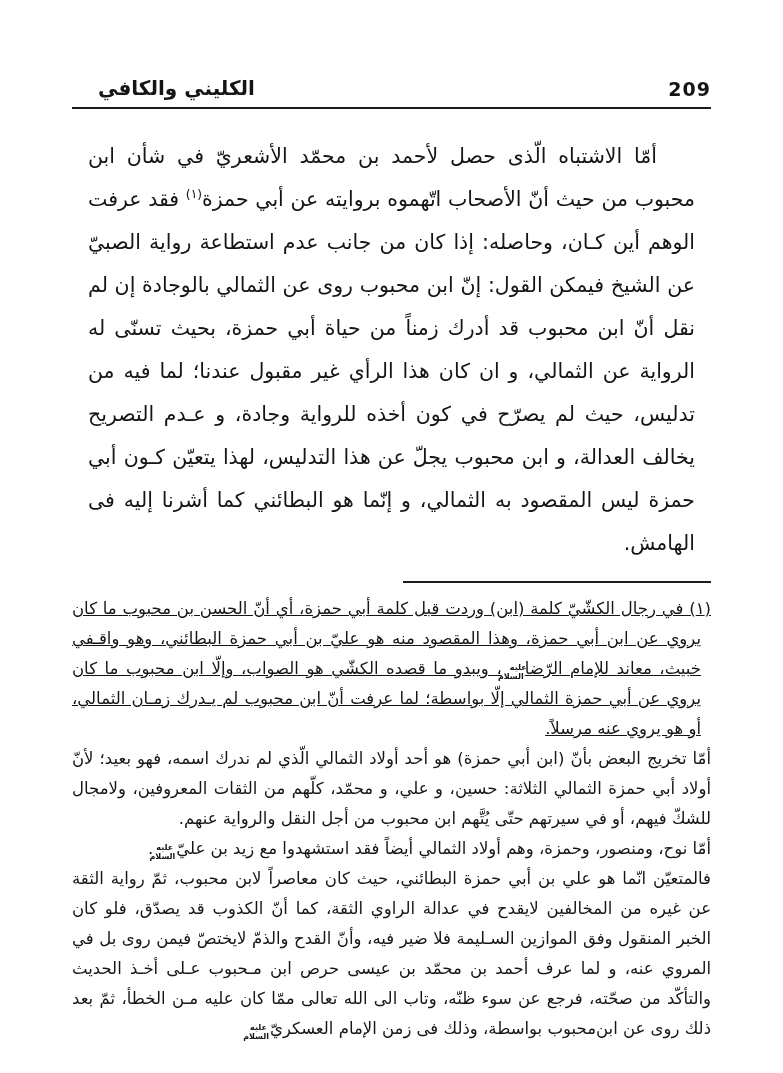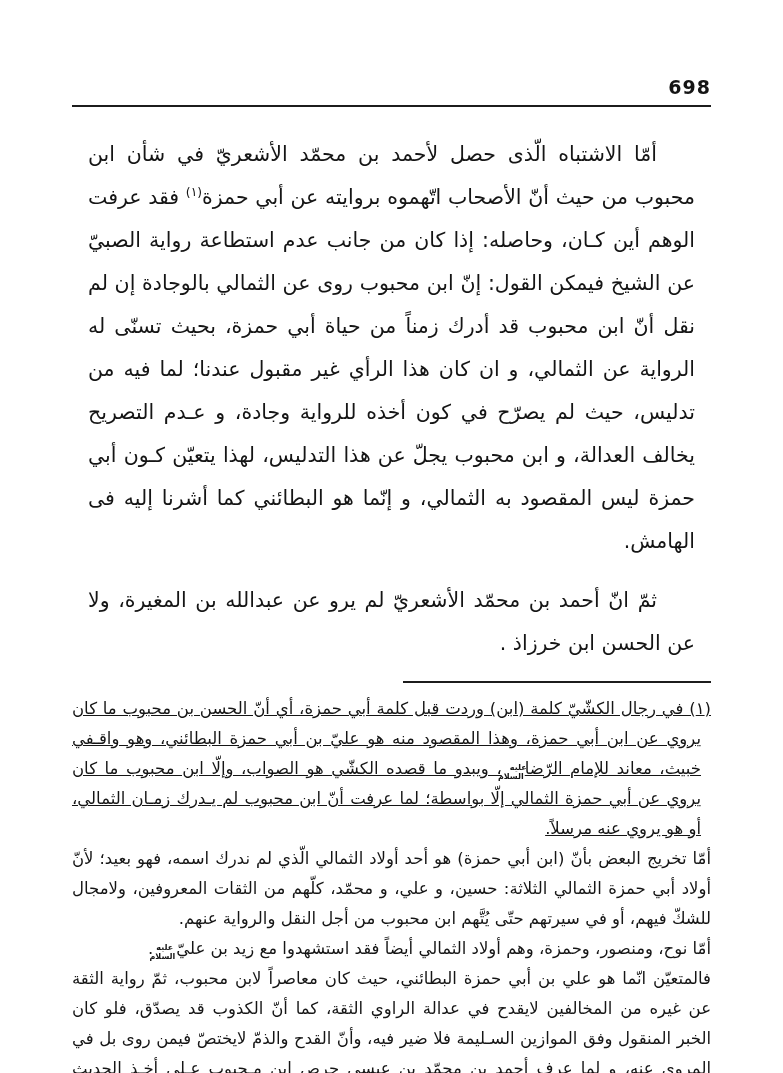--- a/index.html
+++ b/index.html
@@ -78,26 +78,26 @@
     margin: 0 1px;
     font-weight: bold;
   }
 </style>
 </head>
 <body>
 
 <div class="book-page">
 
   <div class="page-header">
-    <span class="page-number">698</span>
+    <span class="page-number">209</span>
+    <span class="book-title">الكليني والكافي</span>
   </div>
 
   <div class="main-text">
     <p class="indent"><span>أمّا الاشتباه الّذى حصل لأحمد بن محمّد الأشعريّ في شأن ابن محبوب من حيث أنّ الأصحاب اتّهموه بروايته عن أبي حمزة</span><span class="footnote-ref">(١)</span><span> فقد عرفت الوهم أين كـان، وحاصله: إذا كان من جانب عدم استطاعة رواية الصبيّ عن الشيخ فيمكن القول: إنّ ابن محبوب روى عن الثمالي بالوجادة إن لم نقل أنّ ابن محبوب قد أدرك زمناً من حياة أبي حمزة، بحيث تسنّى له الرواية عن الثمالي، و ان كان هذا الرأي غير مقبول عندنا؛ لما فيه من تدليس، حيث لم يصرّح في كون أخذه للرواية وجادة، و عـدم التصريح يخالف العدالة، و ابن محبوب يجلّ عن هذا التدليس، لهذا يتعيّن كـون أبي حمزة ليس المقصود به الثمالي، و إنّما هو البطائني كما أشرنا إليه فى الهامش.</span></p>
-    <p class="indent"><span>ثمّ انّ أحمد بن محمّد الأشعريّ لم يرو عن عبدالله بن المغيرة، ولا عن الحسن ابن خرزاذ .</span></p>
   </div>
 
   <div class="footnote-separator"></div>
 
   <div class="footnotes">
     <p class="hang"><span>(١) في رجال الكشّيّ كلمة (ابن) وردت قبل كلمة أبي حمزة، أي أنّ الحسن بن محبوب ما كان يروي عن ابن أبي حمزة، وهذا المقصود منه هو عليّ بن أبي حمزة البطائني، وهو واقـفي خبيث، معاند للإمام الرّضا</span><span class="honorific">عليه السلام</span><span>، ويبدو ما قصده الكشّي هو الصواب، وإلّا ابن محبوب ما كان يروي عن أبي حمزة الثمالي إلّا بواسطة؛ لما عرفت أنّ ابن محبوب لم يـدرك زمـان الثمالي، أو هو يروي عنه مرسلاً.</span></p>
     <p><span>أمّا تخريج البعض بأنّ (ابن أبي حمزة) هو أحد أولاد الثمالي الّذي لم ندرك اسمه، فهو بعيد؛ لأنّ أولاد أبي حمزة الثمالي الثلاثة: حسين، و علي، و محمّد، كلّهم من الثقات المعروفين، ولامجال للشكّ فيهم، أو في سيرتهم حتّى يُتَّهم ابن محبوب من أجل النقل والرواية عنهم.</span></p>
     <p><span>أمّا نوح، ومنصور، وحمزة، وهم أولاد الثمالي أيضاً فقد استشهدوا مع زيد بن عليّ</span><span class="honorific">عليه السلام</span><span>.</span></p>
     <p><span>فالمتعيّن انّما هو علي بن أبي حمزة البطائني، حيث كان معاصراً لابن محبوب، ثمّ رواية الثقة عن غيره من المخالفين لايقدح في عدالة الراوي الثقة، كما أنّ الكذوب قد يصدّق، فلو كان الخبر المنقول وفق الموازين السـليمة فلا ضير فيه، وأنّ القدح والذمّ لايختصّ فيمن روى بل في المروي عنه، و لما عرف أحمد بن محمّد بن عيسى حرص ابن مـحبوب عـلى أخـذ الحديث والتأكّد من صحّته، فرجع عن سوء ظنّه، وتاب الى الله تعالى ممّا كان عليه مـن الخطأ، ثمّ بعد ذلك روى عن ابن‌محبوب بواسطة، وذلك فى زمن الإمام العسكريّ</span><span class="honorific">عليه السلام</span></p>
   </div>

